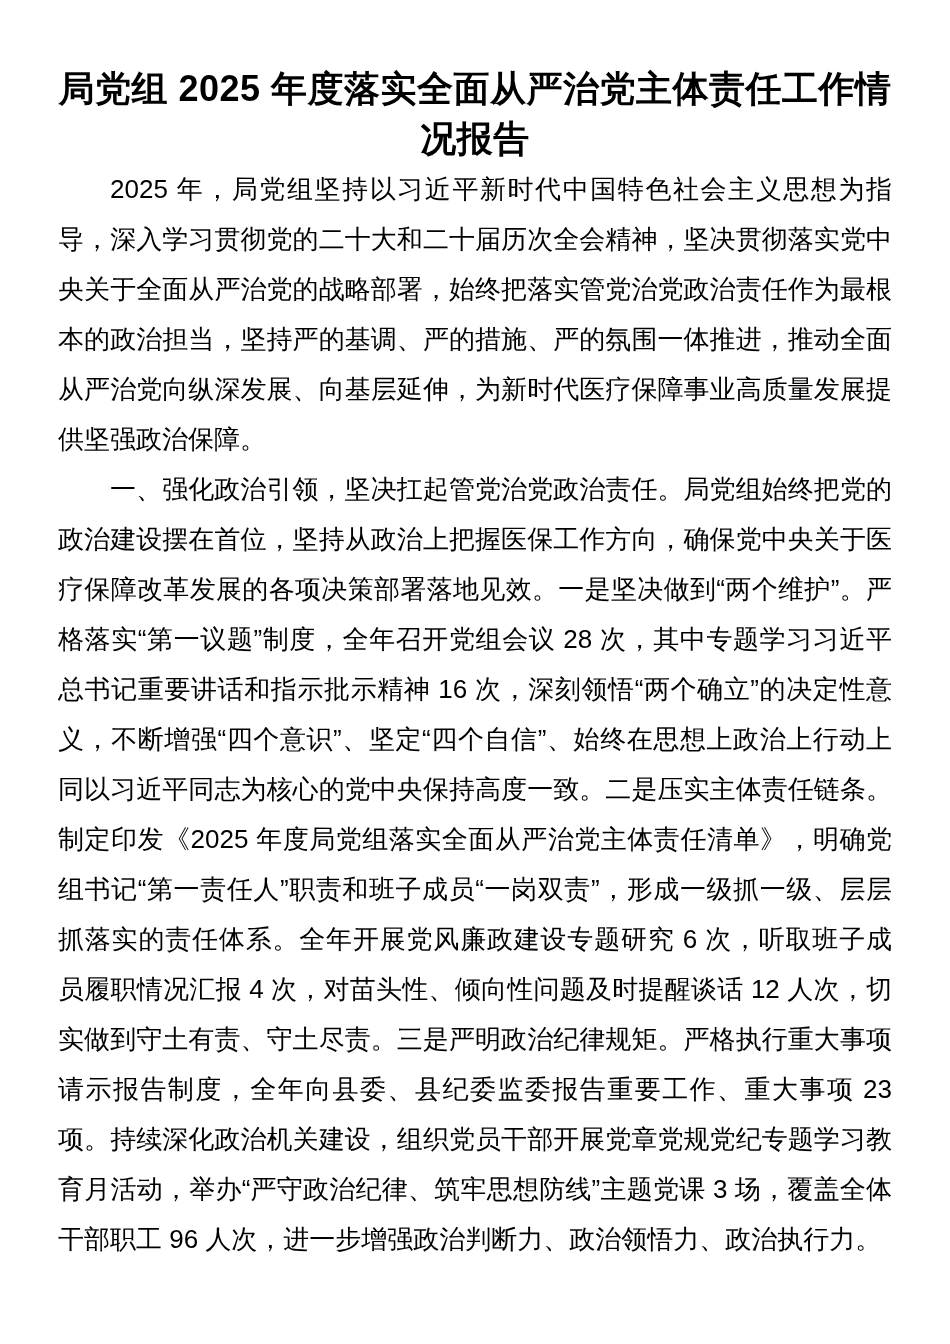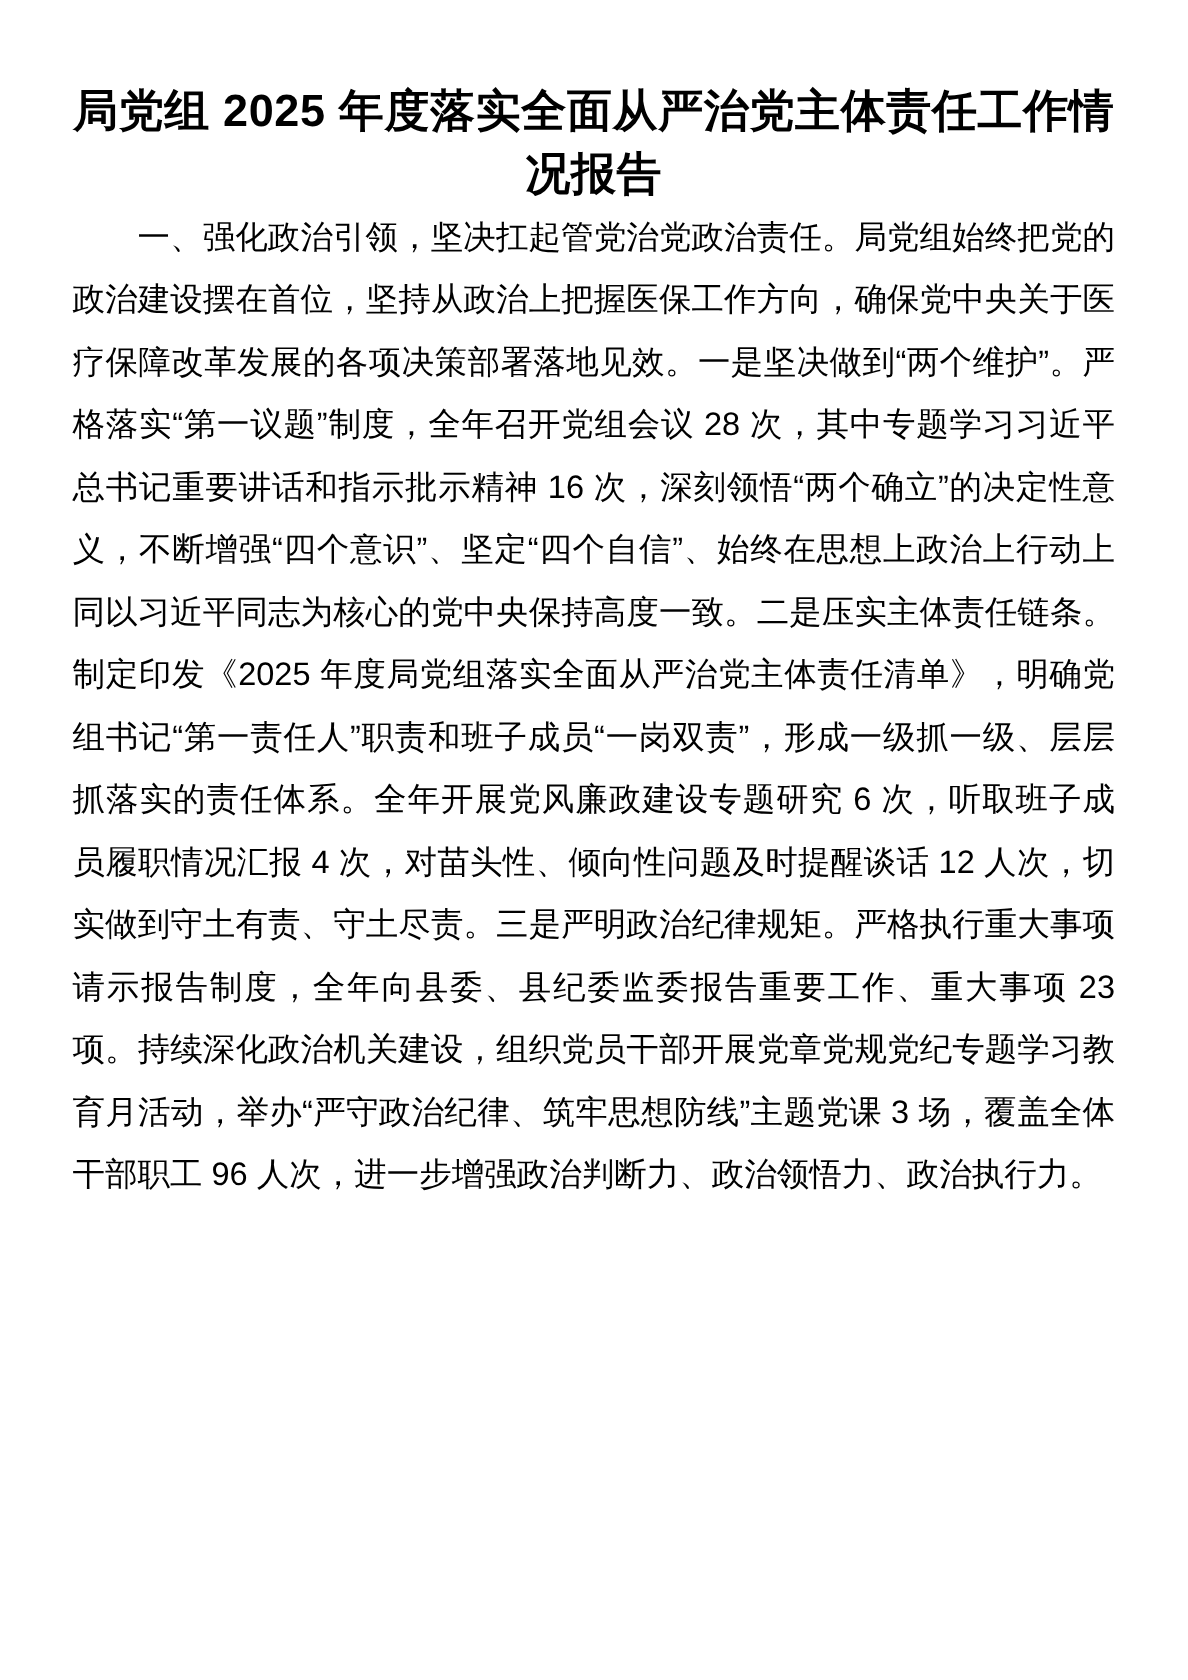--- a/index.html
+++ b/index.html
@@ -39,15 +39,16 @@
     text-indent: 2em;
     word-break: break-all;
   }
 </style>
 </head>
 <body>
 
 <div class="page">
   <h1 class="doc-title">局党组 2025 年度落实全面从严治党主体责任工作情况报告</h1>
   <div class="doc-body">
+    <p class="doc-paragraph">2025 年，局党组坚持以习近平新时代中国特色社会主义思想为指导，深入学习贯彻党的二十大和二十届历次全会精神，坚决贯彻落实党中央关于全面从严治党的战略部署，始终把落实管党治党政治责任作为最根本的政治担当，坚持严的基调、严的措施、严的氛围一体推进，推动全面从严治党向纵深发展、向基层延伸，为新时代医疗保障事业高质量发展提供坚强政治保障。</p>
     <p class="doc-paragraph">一、强化政治引领，坚决扛起管党治党政治责任。局党组始终把党的政治建设摆在首位，坚持从政治上把握医保工作方向，确保党中央关于医疗保障改革发展的各项决策部署落地见效。一是坚决做到“两个维护”。严格落实“第一议题”制度，全年召开党组会议 28 次，其中专题学习习近平总书记重要讲话和指示批示精神 16 次，深刻领悟“两个确立”的决定性意义，不断增强“四个意识”、坚定“四个自信”、始终在思想上政治上行动上同以习近平同志为核心的党中央保持高度一致。二是压实主体责任链条。制定印发《2025 年度局党组落实全面从严治党主体责任清单》，明确党组书记“第一责任人”职责和班子成员“一岗双责”，形成一级抓一级、层层抓落实的责任体系。全年开展党风廉政建设专题研究 6 次，听取班子成员履职情况汇报 4 次，对苗头性、倾向性问题及时提醒谈话 12 人次，切实做到守土有责、守土尽责。三是严明政治纪律规矩。严格执行重大事项请示报告制度，全年向县委、县纪委监委报告重要工作、重大事项 23 项。持续深化政治机关建设，组织党员干部开展党章党规党纪专题学习教育月活动，举办“严守政治纪律、筑牢思想防线”主题党课 3 场，覆盖全体干部职工 96 人次，进一步增强政治判断力、政治领悟力、政治执行力。</p>
   </div>
 </div>
 
 </body></html>

